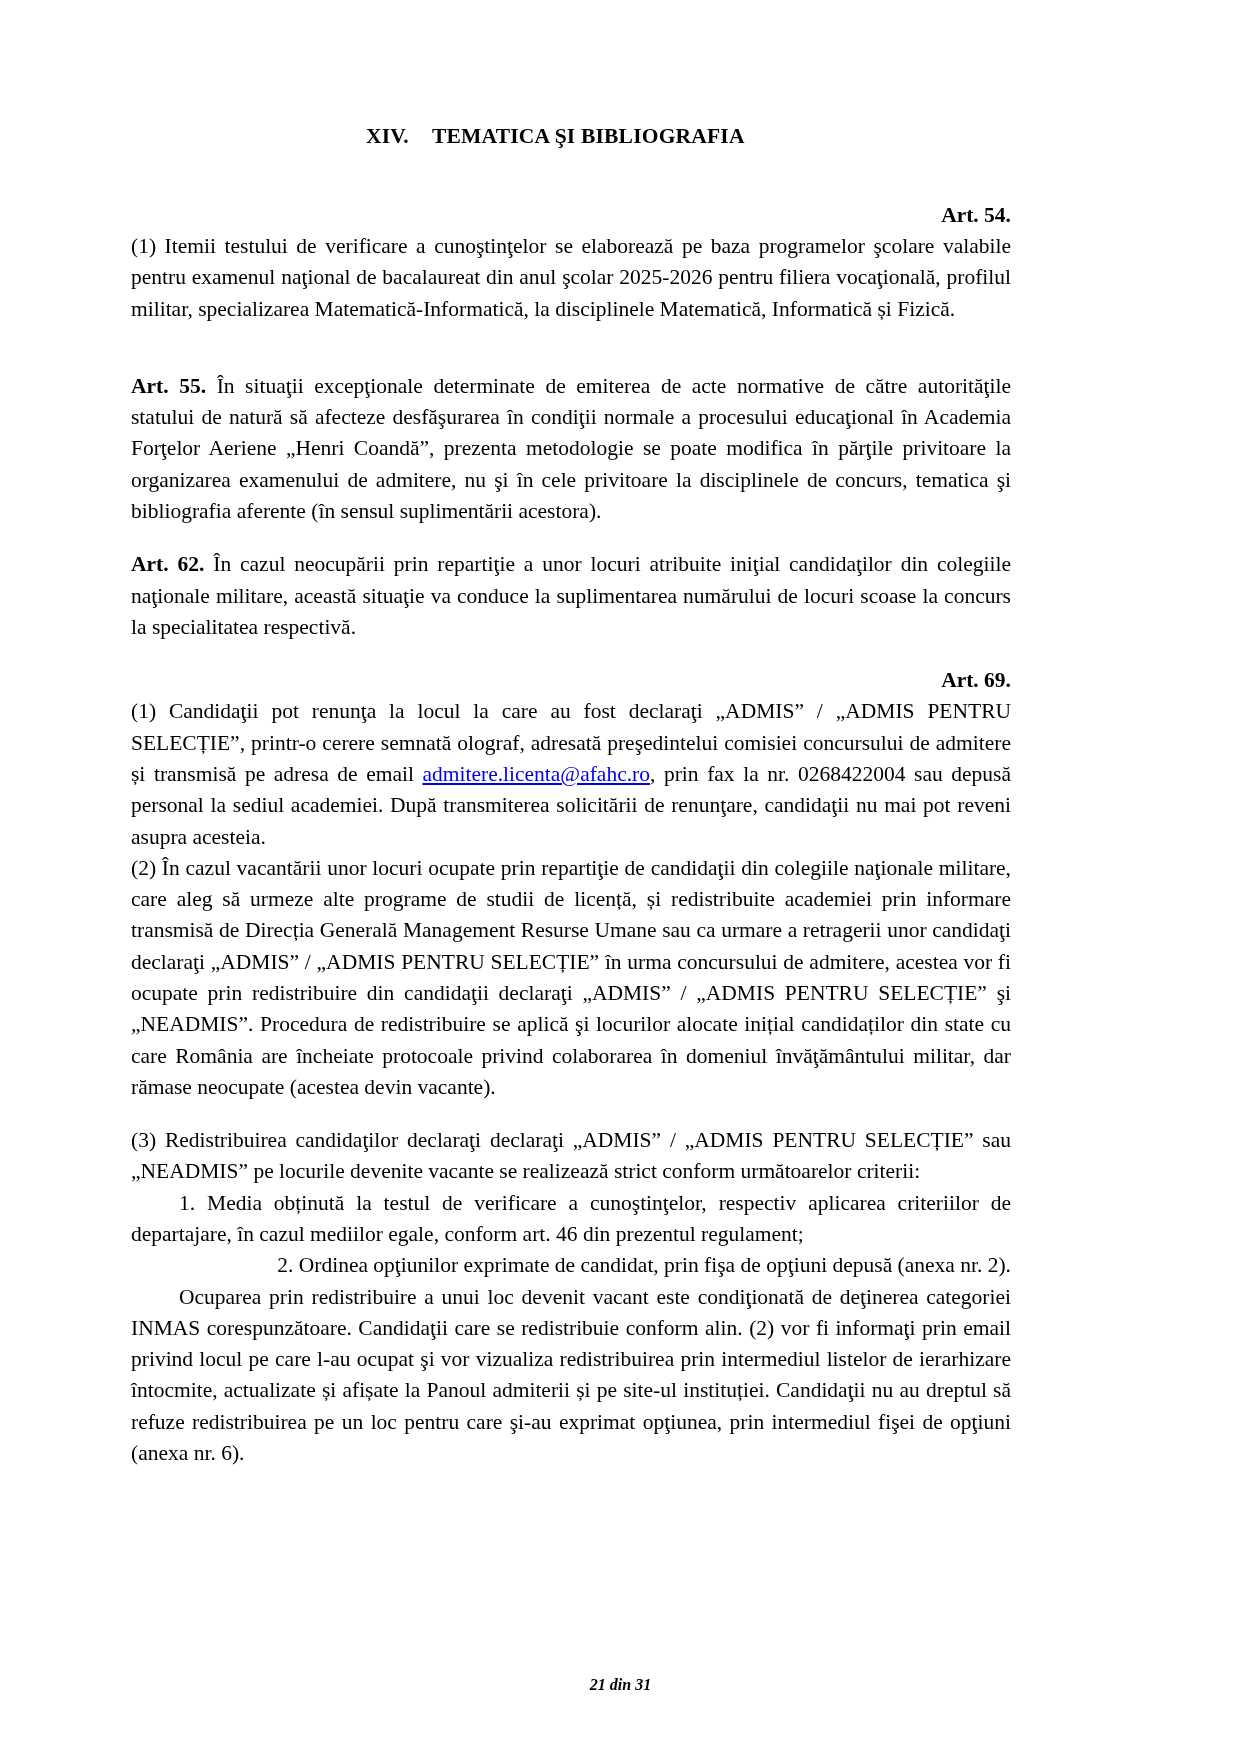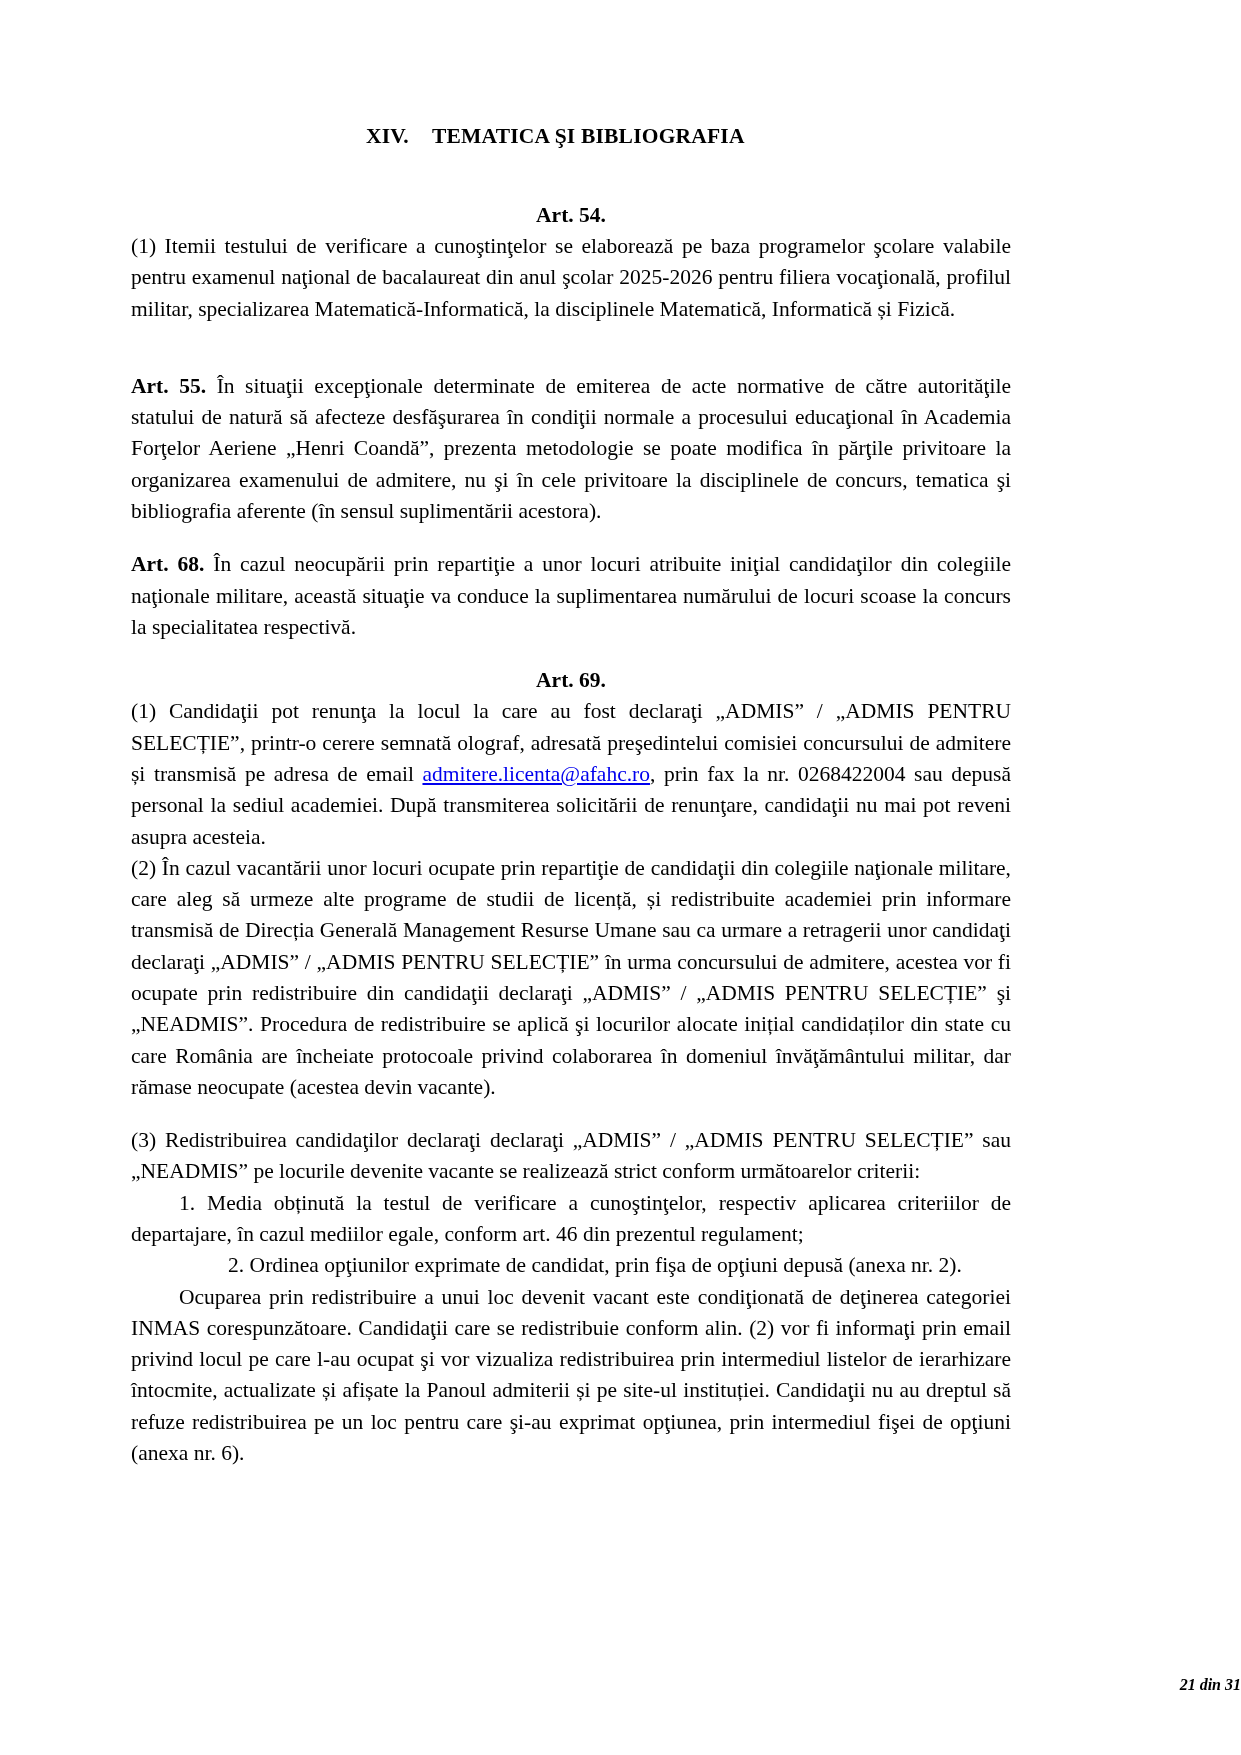--- a/index.html
+++ b/index.html
@@ -51,40 +51,40 @@
   p.body {
     margin: 0;
     font-size: 21.5px;
     line-height: 1.455;
     text-align: justify;
     text-justify: inter-word;
     -webkit-hyphens: none;
     hyphens: none;
   }
   p.body.nojust {
-    text-align: center;
+    text-align: right;
   }
   .art-label {
     font-weight: bold;
   }
   .indent {
     text-indent: 48px;
   }
   .gap-m { height: 22px; }
   .gap-art54 { height: 50px; }
   .gap-before-55 { height: 46px; }
   .link {
   }
   
   .footer {
     position: absolute;
     left: 0;
     top: 1676px;
     width: 1241px;
-    text-align: right;
+    text-align: center;
     font-size: 16px;
     font-weight: bold;
     font-style: italic;
   }
 </style>
 </head>
 <body>
 
 <div class="page">
   <div class="content">
@@ -102,21 +102,21 @@
     </p>
     <p class="body">(1) Itemii testului de verificare a cunoştinţelor se elaborează pe baza programelor şcolare valabile pentru examenul naţional de bacalaureat din anul şcolar 2025-2026 pentru filiera vocaţională, profilul militar, specializarea Matematică-Informatică, la disciplinele Matematică, Informatică și Fizică.</p>
 
 
     <div class="gap-before-55"></div>
 
     <p class="body"><span class="art-label">Art. 55.</span><span> În situaţii excepţionale determinate de emiterea de acte normative de către autorităţile statului de natură să afecteze desfăşurarea în condiţii normale a procesului educaţional în Academia Forţelor Aeriene „Henri Coandă”, prezenta metodologie se poate modifica în părţile privitoare la organizarea examenului de admitere, nu şi în cele privitoare la disciplinele de concurs, tematica şi bibliografia aferente (în sensul suplimentării acestora).</span></p>
 
     <div class="gap-m"></div>
 
-    <p class="body"><span class="art-label">Art. 68.</span><span> În cazul neocupării prin repartiţie a unor locuri atribuite iniţial candidaţilor din colegiile naţionale militare, această situaţie va conduce la suplimentarea numărului de locuri scoase la concurs la specialitatea respectivă.</span></p>
+    <p class="body"><span class="art-label">Art. 62.</span><span> În cazul neocupării prin repartiţie a unor locuri atribuite iniţial candidaţilor din colegiile naţionale militare, această situaţie va conduce la suplimentarea numărului de locuri scoase la concurs la specialitatea respectivă.</span></p>
 
     <div class="gap-m"></div>
 
     <p class="body nojust">
       <span class="art-label">Art. 69.</span>
     </p>
     <p class="body"><span>(1) Candidaţii pot renunţa la locul la care au fost declaraţi „ADMIS” / „ADMIS PENTRU SELECȚIE”, printr-o cerere semnată olograf, adresată preşedintelui comisiei concursului de admitere și transmisă pe adresa de email </span><a class="link" href="#">admitere.licenta@afahc.ro</a><span>, prin fax la nr. 0268422004 sau depusă personal la sediul academiei. După transmiterea solicitării de renunţare, candidaţii nu mai pot reveni asupra acesteia.</span></p>
     <p class="body">(2) În cazul vacantării unor locuri ocupate prin repartiţie de candidaţii din colegiile naţionale militare, care aleg să urmeze alte programe de studii de licență, și redistribuite academiei prin informare transmisă de Direcția Generală Management Resurse Umane sau ca urmare a retragerii unor candidaţi declaraţi „ADMIS” / „ADMIS PENTRU SELECȚIE”  în urma concursului de admitere, acestea vor fi ocupate prin redistribuire din candidaţii declaraţi „ADMIS” / „ADMIS PENTRU SELECȚIE”  şi „NEADMIS”. Procedura de redistribuire se aplică şi locurilor alocate inițial candidaților din state cu care România are încheiate protocoale privind colaborarea în domeniul învăţământului militar, dar rămase neocupate (acestea devin vacante).</p>
 
     <div class="gap-m"></div>

